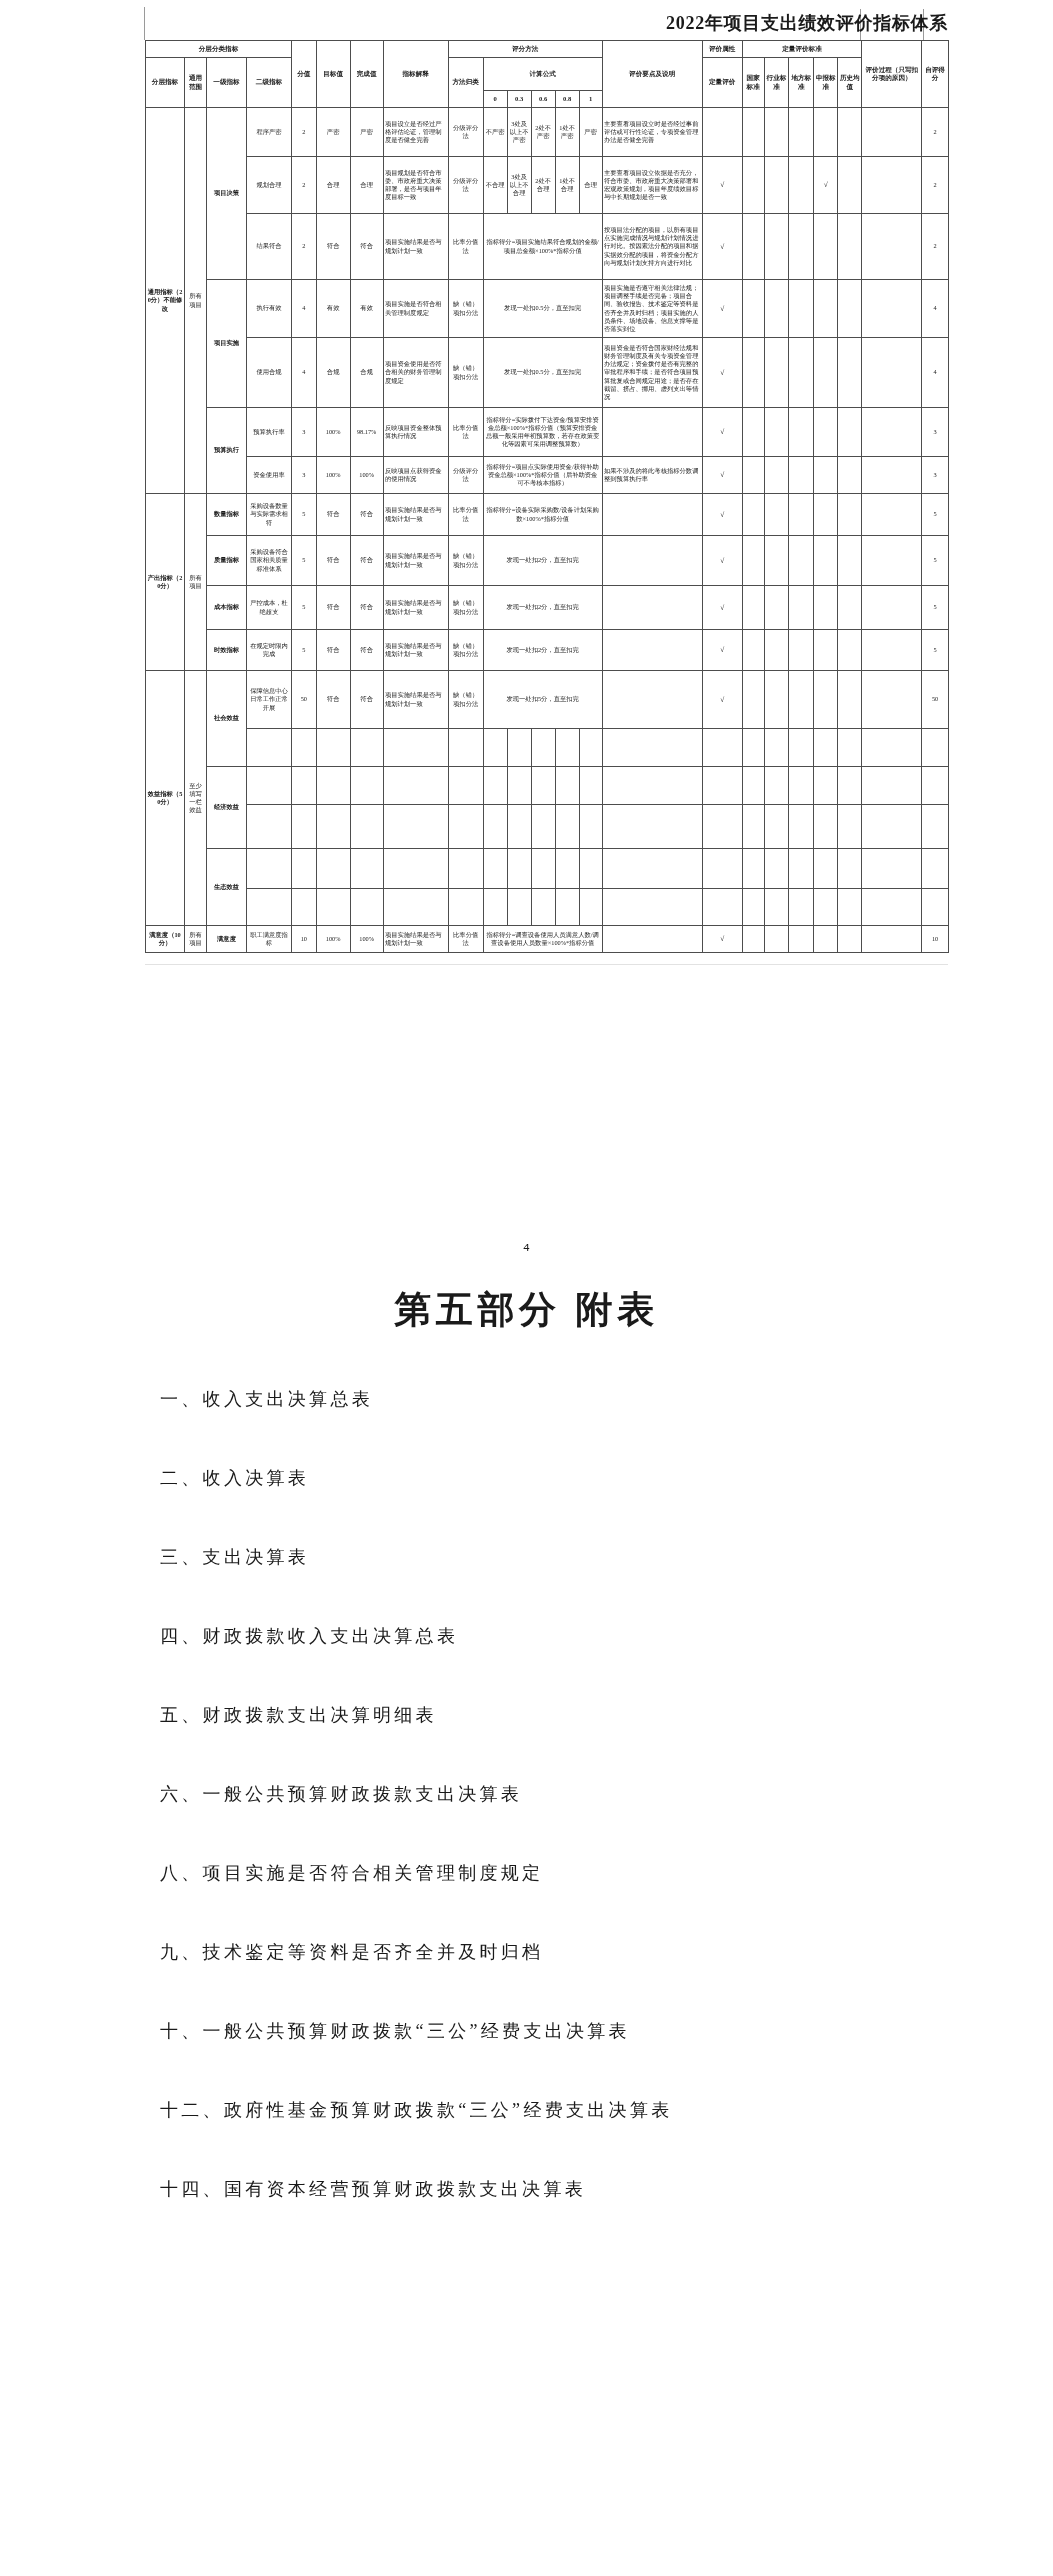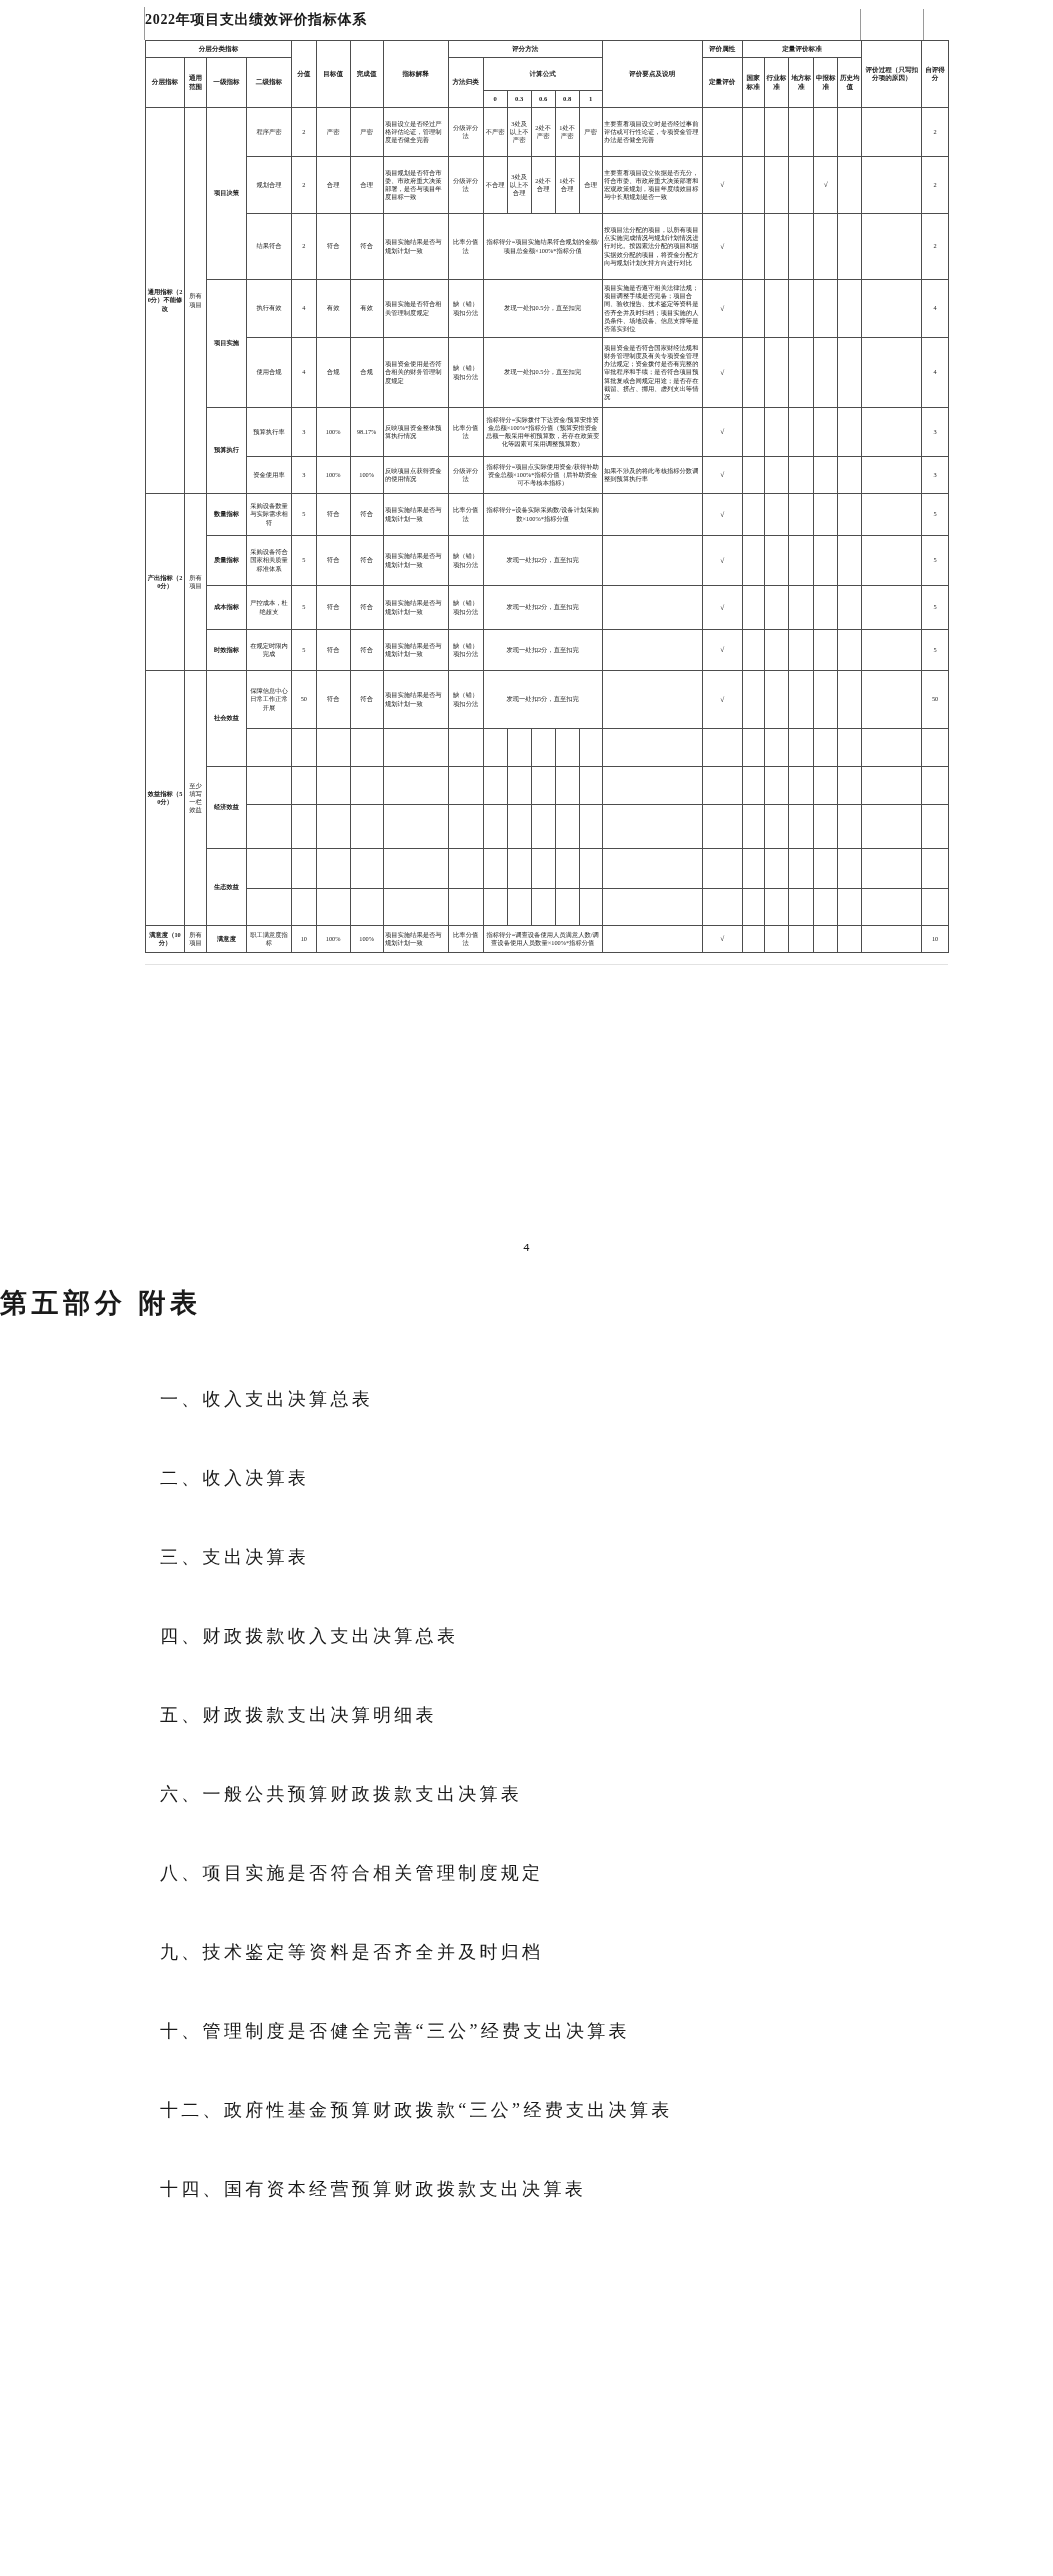--- a/index.html
+++ b/index.html
@@ -9,22 +9,22 @@
     -webkit-font-smoothing:antialiased;
   }
   .sheet{position:absolute;inset:0;overflow:hidden;}
 
   
   .stub{position:absolute;width:0.7px;background:#9a9a9a;}
   .ghost-line{position:absolute;height:0.7px;background:#e2e2e2;}
 
   
   .tbl-title{
-    position:absolute;top:10.6px;left:145px;width:803px;text-align:left;
-    font-size:14px;font-weight:bold;letter-spacing:0.7px;
+    position:absolute;top:10.6px;left:145px;width:803px;text-align:right;
+    font-size:18px;font-weight:bold;letter-spacing:0.7px;
   }
   table.grid{
     position:absolute;top:40px;left:145px;width:803px;
     border-collapse:collapse;table-layout:fixed;
   }
   table.grid td, table.grid th{
     border:0.7px solid #4d4d4d;padding:0.7px 1.3px;
     font-size:6.3px;line-height:1.28;text-align:center;vertical-align:middle;
     word-break:break-all;overflow:hidden;font-weight:normal;
   }
@@ -33,22 +33,22 @@
   table.grid td.b, table.grid td.seg{font-weight:bold;}
   table.grid td.chk{font-size:7.3px;color:#2b2b2b;}
   table.grid tr.st > td{border-top-width:1.3px;}
 
   
   .page-num{
     position:absolute;top:1242px;left:0;width:1053px;text-align:center;
     font-size:11.3px;font-family:"Liberation Mono","DejaVu Sans Mono",monospace;
   }
   .appendix-heading{
-    position:absolute;top:1285px;left:0;width:1053px;
-    font-size:27px;font-weight:bold;letter-spacing:4.6px;
+    position:absolute;top:1285px;left:0;width:1053px;text-align:center;
+    font-size:37px;font-weight:bold;letter-spacing:4.6px;
     font-family:"Liberation Sans","DejaVu Sans",sans-serif;
   }
   .appendix-list{
     position:absolute;top:1376px;left:147px;width:829px;
     list-style:none;margin:13px;padding:0;
   }
   .appendix-list li{
     font-size:18px;line-height:21px;letter-spacing:3.3px;margin-bottom:58px;
     white-space:nowrap;
   }
@@ -507,19 +507,19 @@
   <div class="appendix-heading">第五部分  附表</div>
   <ul class="appendix-list" id="appendix-list">
       <li>一、收入支出决算总表</li>
       <li>二、收入决算表</li>
       <li>三、支出决算表</li>
       <li>四、财政拨款收入支出决算总表</li>
       <li>五、财政拨款支出决算明细表</li>
       <li>六、一般公共预算财政拨款支出决算表</li>
       <li>八、项目实施是否符合相关管理制度规定</li>
       <li>九、技术鉴定等资料是否齐全并及时归档</li>
-      <li>十、管理制度是否健全完善“三公”经费支出决算表</li>
+      <li>十、一般公共预算财政拨款“三公”经费支出决算表</li>
       <li>十二、政府性基金预算财政拨款“三公”经费支出决算表</li>
       <li>十四、国有资本经营预算财政拨款支出决算表</li>
     </ul>
 
 </div>
 
 
 </body></html>

